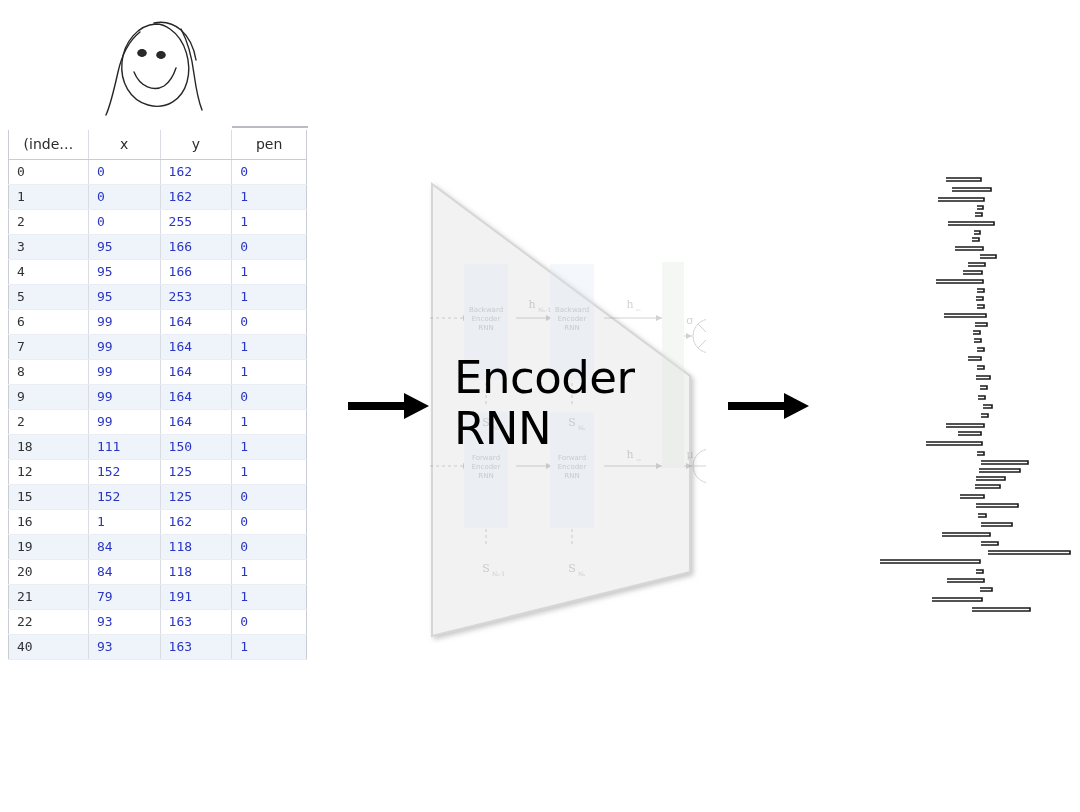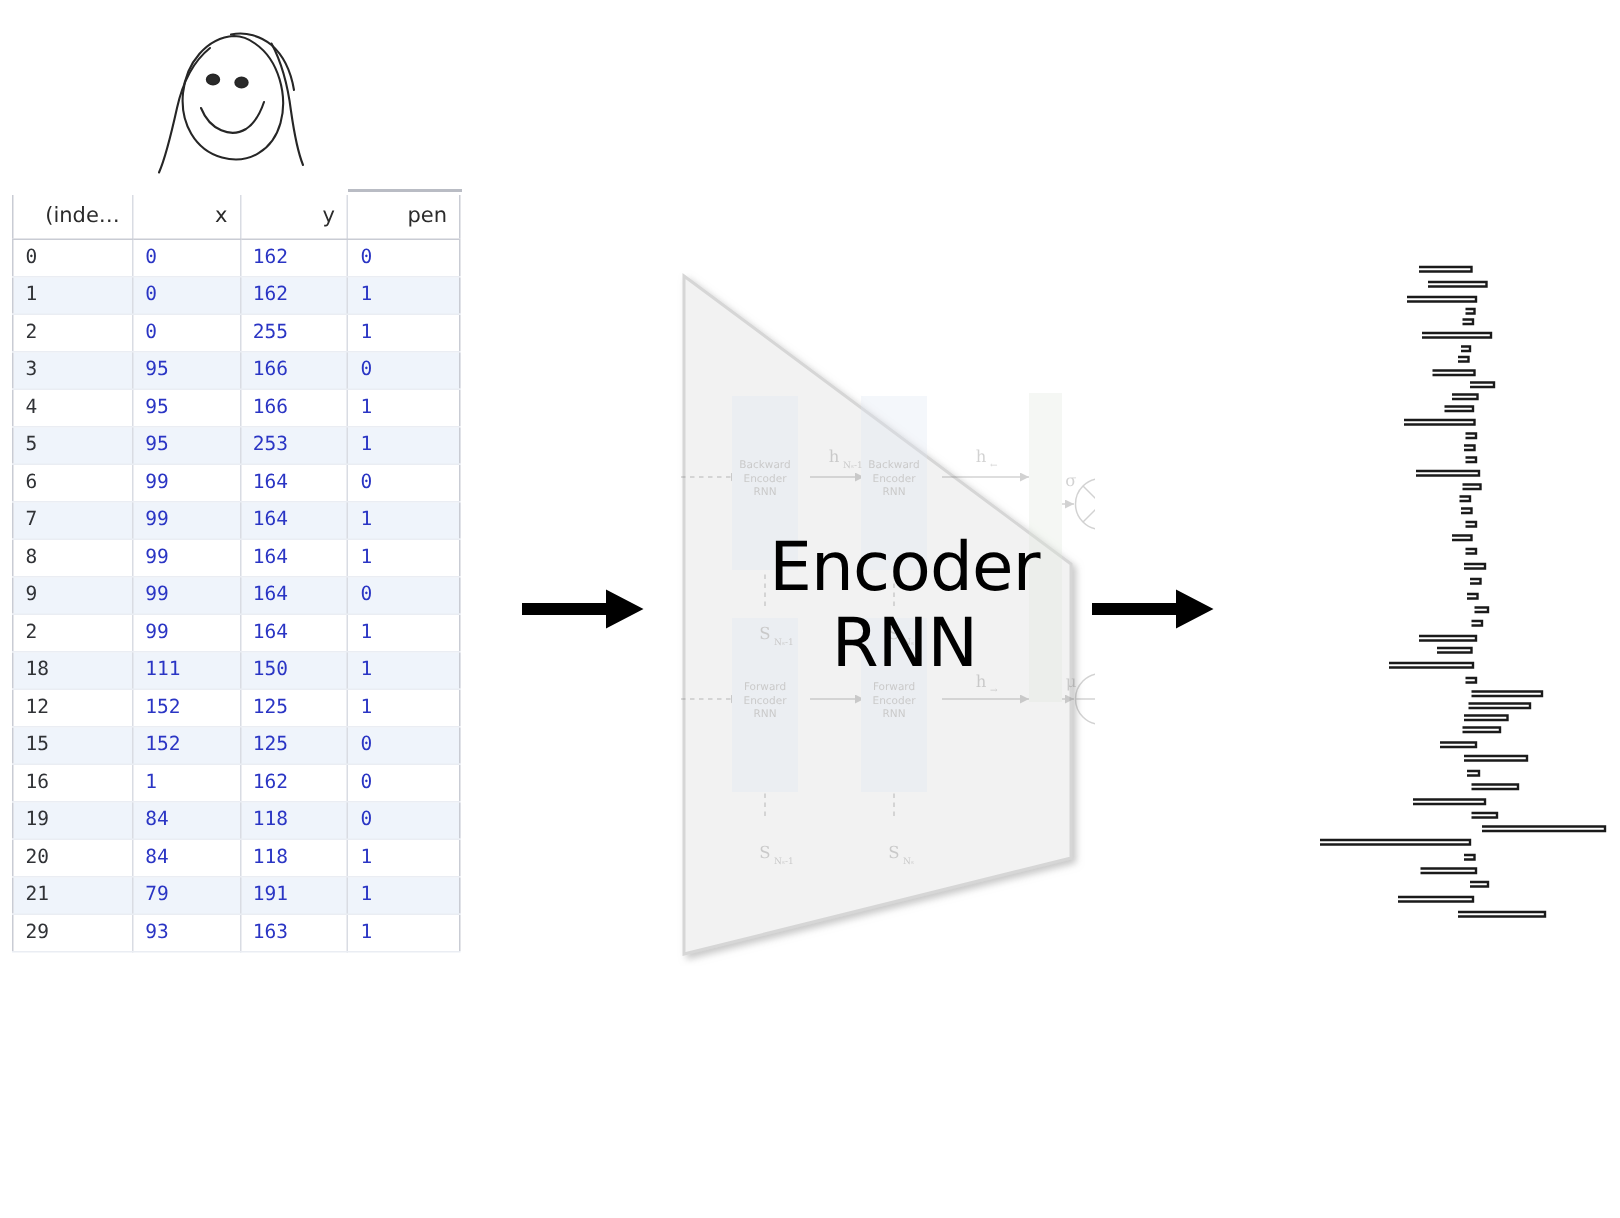--- a/index.html
+++ b/index.html
@@ -35,21 +35,21 @@
     font-size: 13px;
     background: #ffffff;
     border: 1px solid #c9ccd4;
     border-top: none;
   }
   #stroke-table th {
     font-family: "DejaVu Sans", sans-serif;
     font-weight: 400;
     font-size: 14px;
     color: #2b2b2b;
-    text-align: right;
+    text-align: center;
     padding: 6px 8px 7px 8px;
     background: #ffffff;
     border-bottom: 1px solid #c9ccd4;
     border-right: 1px solid #d9dce3;
     white-space: nowrap;
     overflow: hidden;
   }
   #stroke-table th:last-child { border-right: none; }
   #stroke-table td {
     padding: 4px 8px 5px 8px;
@@ -68,25 +68,24 @@
   #stroke-table col.c-pen { width: 75px; }
 
   
   .flow-arrow { position: absolute; }
   #arrow-left  { left: 348px; top: 388px; }
   #arrow-right { left: 728px; top: 388px; }
 
   
   #encoder-block {
     position: absolute;
-    left: 448px;
+    left: 424px;
     top: 176px;
     width: 282px;
     height: 468px;
-    text-align: center;
   }
   #encoder-shape { position: absolute; left: 0; top: 0; }
   #encoder-inner {
     position: absolute;
     left: 0; top: 0;
     width: 282px; height: 468px;
     opacity: 0.30;
   }
   #encoder-label {
     position: absolute;
@@ -251,21 +250,27 @@
         <td>118</td>
         <td>1</td>
       </tr>
       <tr>
         <td class="idx">21</td>
         <td>79</td>
         <td>191</td>
         <td>1</td>
       </tr>
       <tr>
-        <td class="idx">29</td>
+        <td class="idx">22</td>
+        <td>93</td>
+        <td>163</td>
+        <td>0</td>
+      </tr>
+      <tr>
+        <td class="idx">40</td>
         <td>93</td>
         <td>163</td>
         <td>1</td>
       </tr>
     </tbody>
 </table>
 
 <svg class="flow-arrow" id="arrow-left" width="82" height="36" viewBox="0 0 82 36" xmlns="http://www.w3.org/2000/svg">
   <path d="M0,14 L56,14 L56,5 L81,18 L56,31 L56,22 L0,22 Z" fill="#000000"></path>
 </svg>

